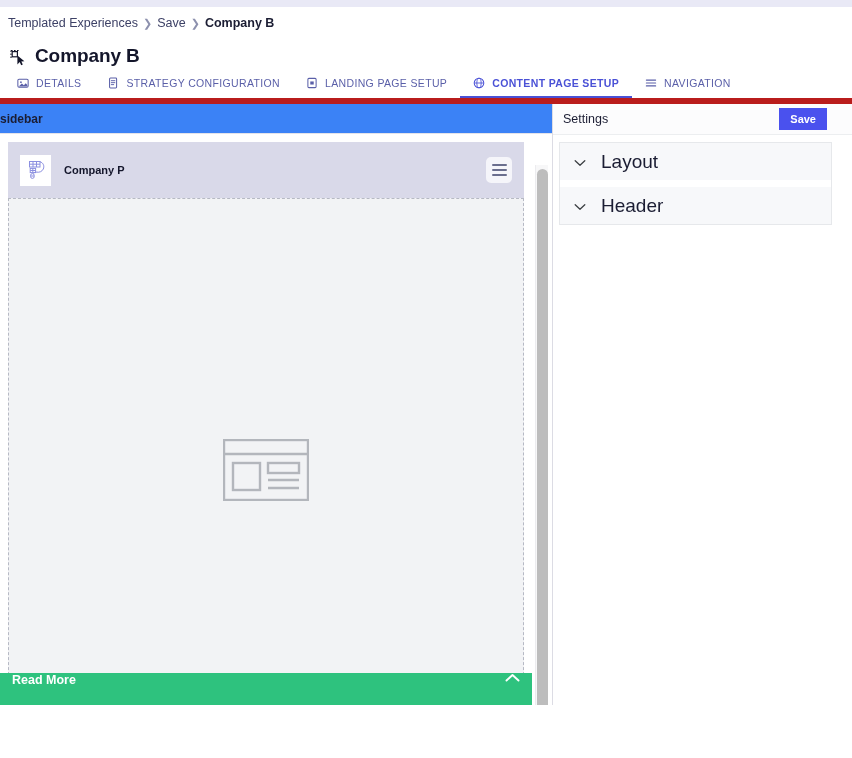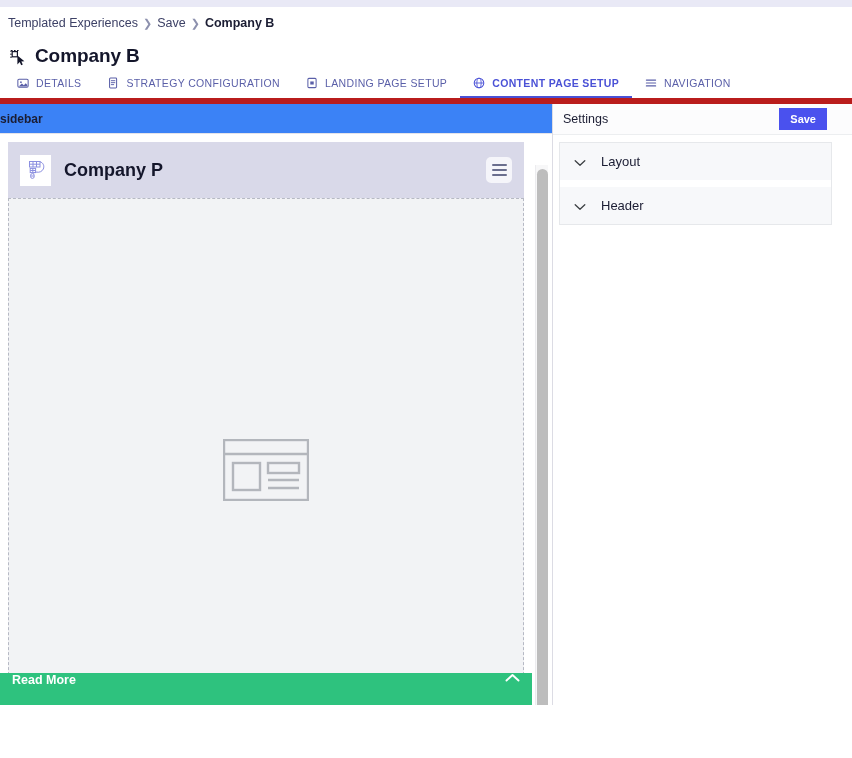--- a/index.html
+++ b/index.html
@@ -139,21 +139,21 @@
   .logo-box {
     width: 31px; height: 31px;
     background: #ffffff;
     display: flex;
     align-items: center;
     justify-content: center;
     flex: none;
   }
   .site-name {
     margin-left: 13px;
-    font-size: 18px;
+    font-size: 11px;
     font-weight: bold;
     color: #14162b;
   }
   .hamburger-btn {
     position: absolute;
     right: 12px;
     width: 26px; height: 26px;
     background: #f5f5fa;
     border-radius: 5px;
     display: flex;
@@ -263,21 +263,21 @@
   .accordion-item {
     height: 37px;
     display: flex;
     align-items: center;
     padding-left: 14px;
     background: #f7f8fa;
     cursor: pointer;
   }
   .accordion-item + .accordion-spacer { height: 7px; background:#ffffff; }
   .accordion-label {
-    font-size: 13px;
+    font-size: 19px;
     color: #1b1d33;
     margin-left: 15px;
   }
   .chev-down { display:block; flex:none; }
 </style>
 </head>
 <body>
 
 <div class="top-strip"></div>
 

